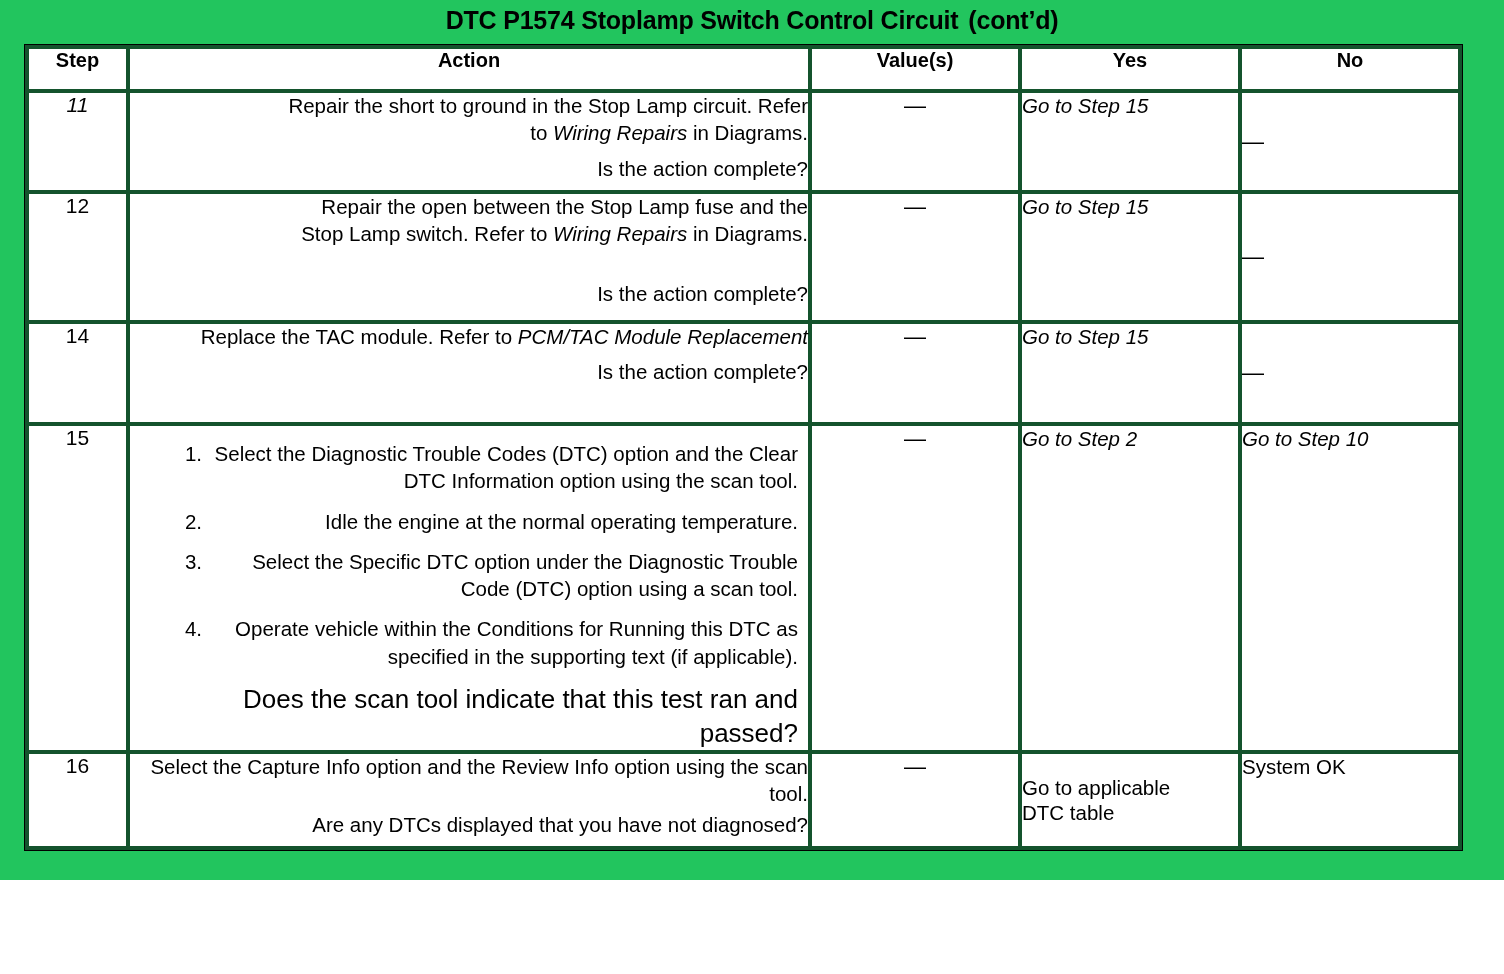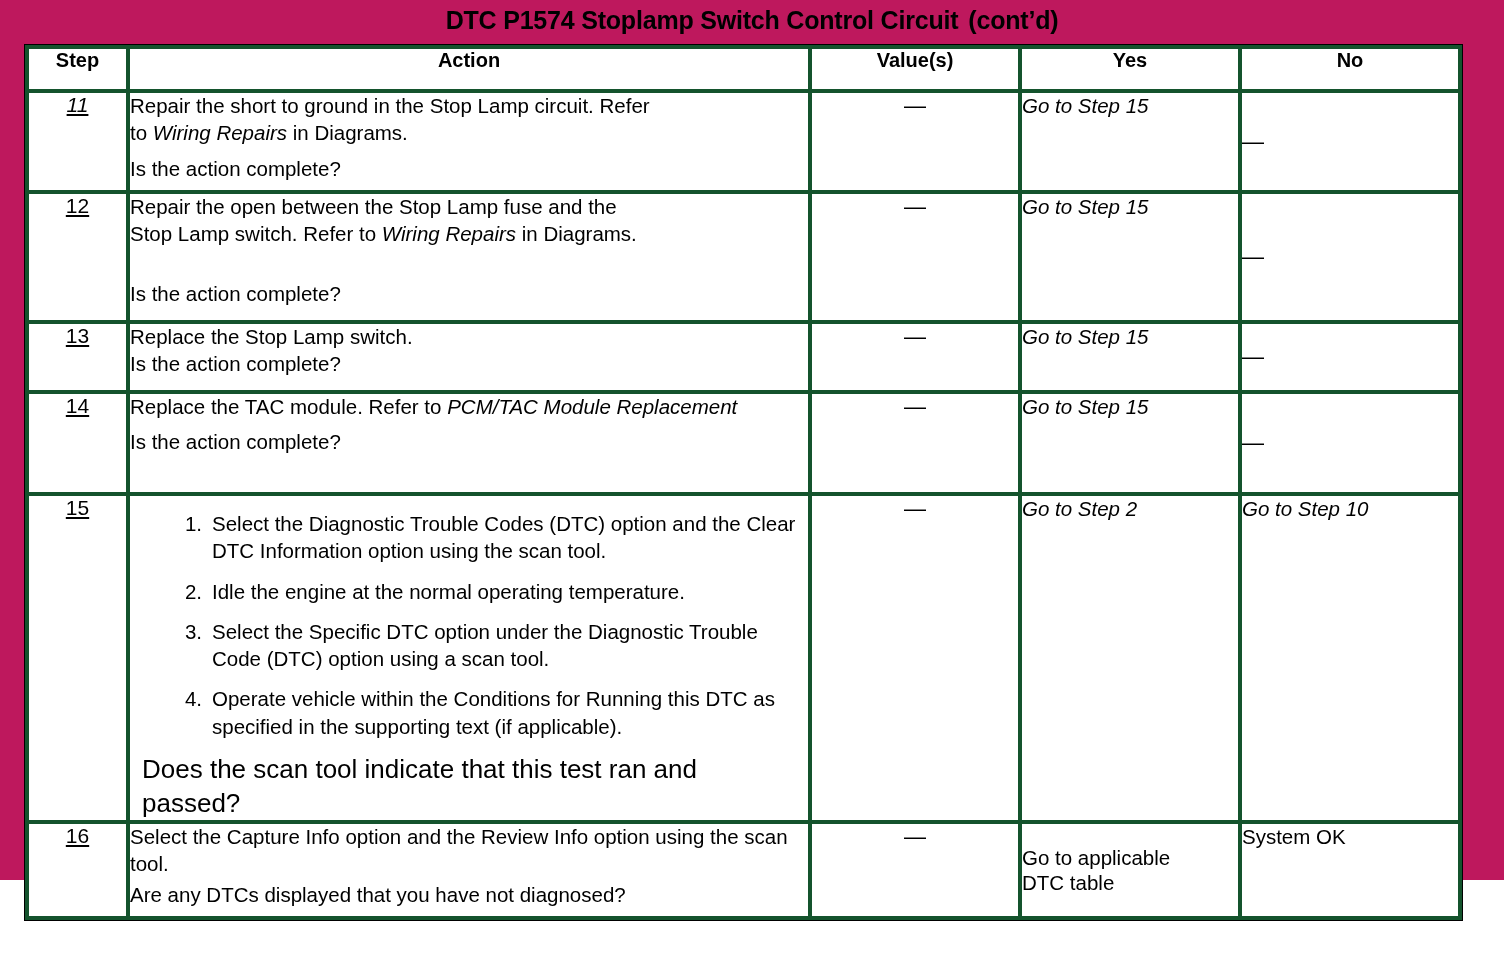--- a/index.html
+++ b/index.html
@@ -11,21 +11,21 @@
     width: 1504px;
     height: 974px;
     font-family: "Liberation Sans", sans-serif;
     color: #000000;
     overflow: hidden;
   }
   .page {
     position: relative;
     width: 1504px;
     height: 880px;
-    background: #be185d;
+    background: #22c55e;
   }
   .doc-title {
     position: absolute;
     left: 0;
     top: 6px;
     width: 1504px;
     text-align: center;
     font-size: 25px;
     font-weight: bold;
     letter-spacing: -0.2px;
@@ -65,29 +65,28 @@
     font-size: 20px;
     font-weight: bold;
     text-align: center;
     vertical-align: middle;
   }
 
   td.step-cell {
     text-align: center;
     vertical-align: middle;
     font-size: 21px;
-    text-decoration: underline;
   }
   td.step-cell.italic { font-style: italic; }
 
   td.action-cell {
     padding: 8px 10px 6px 12px;
     font-size: 20.5px;
     line-height: 1.30;
-    text-align: left;
+    text-align: right;
   }
   td.action-cell .lead {
     display: block;
   }
   td.action-cell .q {
     display: block;
   }
   .it { font-style: italic; }
 
   
@@ -197,30 +196,20 @@
         <td class="action-cell">
           <span class="lead"><span>Repair the open between the Stop Lamp fuse and the</span></span>
           <span class="lead"><span>Stop Lamp switch. Refer to </span><span class="it">Wiring Repairs</span><span> in Diagrams.</span></span>
           <span class="q" style="margin-top:34px">Is the action complete?</span>
         </td>
         <td class="value-cell">—</td>
         <td class="route-cell">Go to Step 15</td>
         <td class="route-cell dash">—</td>
       </tr>
 
-      <tr style="height:70px">
-        <td class="step-cell">13</td>
-        <td class="action-cell">
-          <span class="lead">Replace the Stop Lamp switch.</span>
-          <span class="q">Is the action complete?</span>
-        </td>
-        <td class="value-cell">—</td>
-        <td class="route-cell">Go to Step 15</td>
-        <td class="route-cell dash">—</td>
-      </tr>
 
       <tr style="height:102px">
         <td class="step-cell">14</td>
         <td class="action-cell">
           <span class="lead"><span>Replace the TAC module. Refer to </span><span class="it">PCM/TAC Module Replacement</span></span>
           <span class="q" style="margin-top:8px">Is the action complete?</span>
         </td>
         <td class="value-cell">—</td>
         <td class="route-cell">Go to Step 15</td>
         <td class="route-cell dash">—</td>

